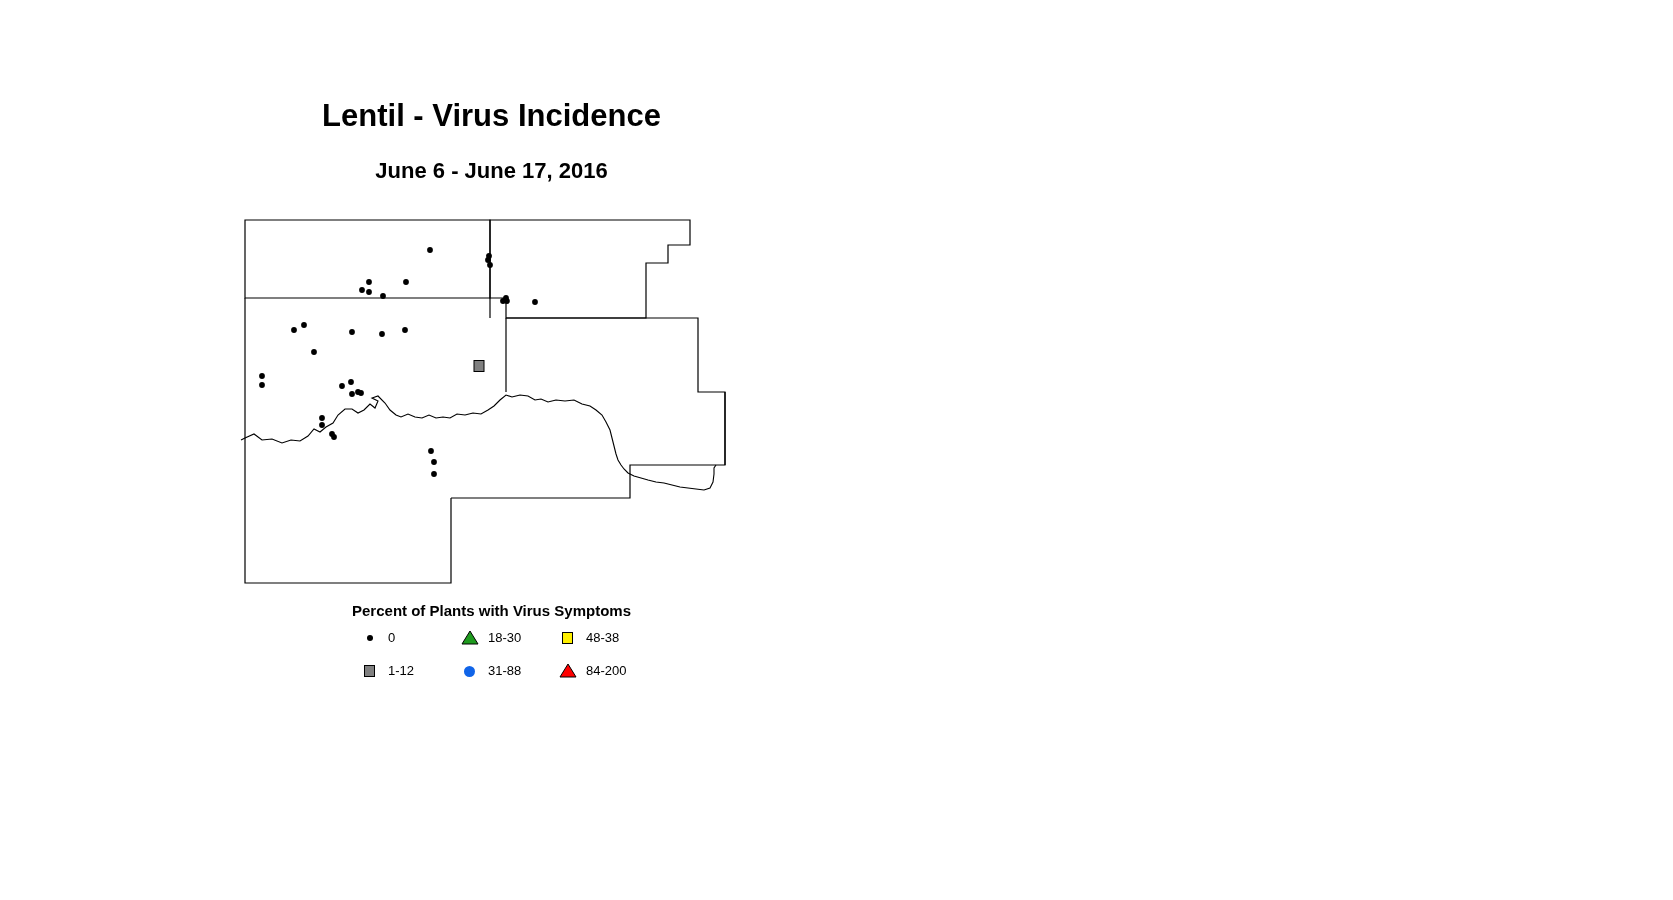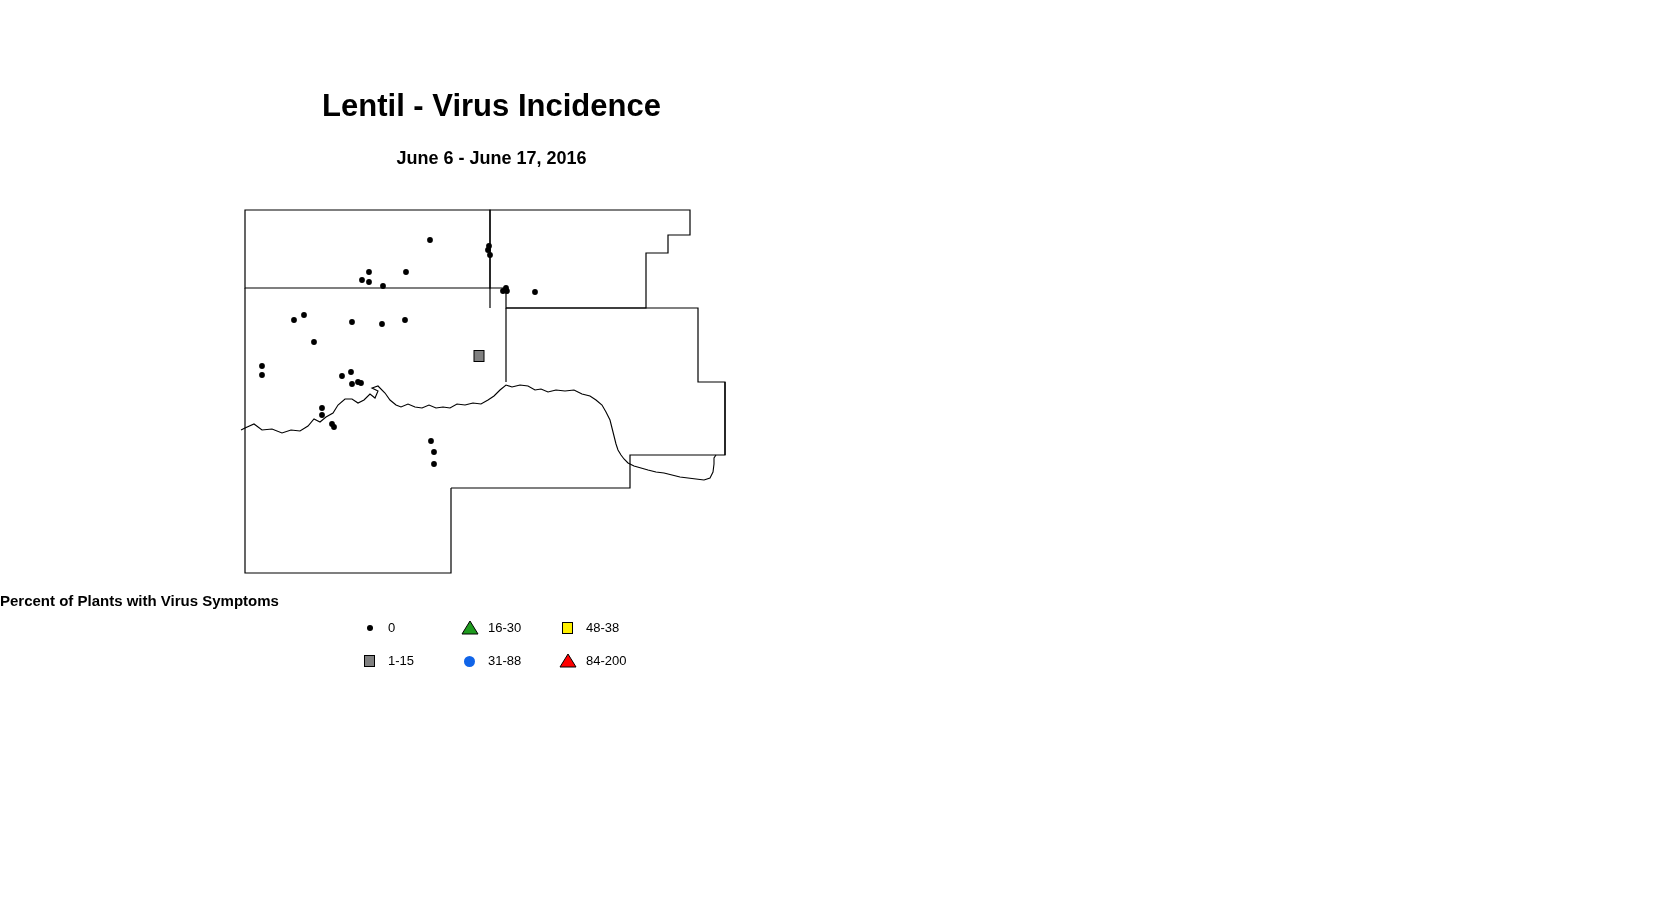--- a/index.html
+++ b/index.html
@@ -10,21 +10,21 @@
   body {
     width: 1673px;
     height: 900px;
     position: relative;
     font-family: "Liberation Sans", sans-serif;
     overflow: hidden;
   }
   #figure {
     position: absolute;
     left: 0;
-    top: 0;
+    top: 10px;
     width: 1673px;
     height: 884px;
   }
   .title {
     position: absolute;
     left: 0;
     top: 88px;
     width: 983px;
     text-align: center;
     font-size: 31px;
@@ -32,41 +32,41 @@
     color: #000000;
     letter-spacing: 0px;
     white-space: nowrap;
   }
   .subtitle {
     position: absolute;
     left: 0;
     top: 148px;
     width: 983px;
     text-align: center;
-    font-size: 18px;
+    font-size: 22px;
     font-weight: bold;
     color: #000000;
     white-space: nowrap;
   }
   .map-wrap {
     position: absolute;
     left: 238px;
     top: 200px;
     width: 500px;
     height: 390px;
   }
   .map-svg {
     display: block;
   }
   .legend-title {
     position: absolute;
     left: 0;
     top: 592px;
     width: 983px;
-    text-align: left;
+    text-align: center;
     font-size: 15px;
     font-weight: bold;
     color: #000000;
     white-space: nowrap;
   }
   .legend {
     position: absolute;
     left: 360px;
     top: 618px;
     width: 330px;
@@ -203,27 +203,27 @@
       <div class="legend-item legend-col-0 legend-row-0">
         <span class="legend-sym">
           <span class="sym-dot" style="background: rgb(0, 0, 0);"></span>
         </span>
         <span class="legend-label">0</span>
       </div>
       <div class="legend-item legend-col-0 legend-row-1">
         <span class="legend-sym">
           <span class="sym-square" style="background: rgb(128, 128, 128);"></span>
         </span>
-        <span class="legend-label">1-15</span>
+        <span class="legend-label">1-12</span>
       </div>
       <div class="legend-item legend-col-1 legend-row-0">
         <span class="legend-sym"><svg width="20" height="20">
             <polygon points="10,3 2,16 18,16" fill="#1E9B1E" stroke="#000000" stroke-width="1"></polygon>
           </svg></span>
-        <span class="legend-label">16-30</span>
+        <span class="legend-label">18-30</span>
       </div>
       <div class="legend-item legend-col-1 legend-row-1">
         <span class="legend-sym">
           <span class="sym-dot" style="background: rgb(16, 100, 232); width: 11px; height: 11px; left: 4px; top: 5px;"></span>
         </span>
         <span class="legend-label">31-88</span>
       </div>
       <div class="legend-item legend-col-2 legend-row-0">
         <span class="legend-sym">
           <span class="sym-square" style="background: rgb(255, 240, 0);"></span>

